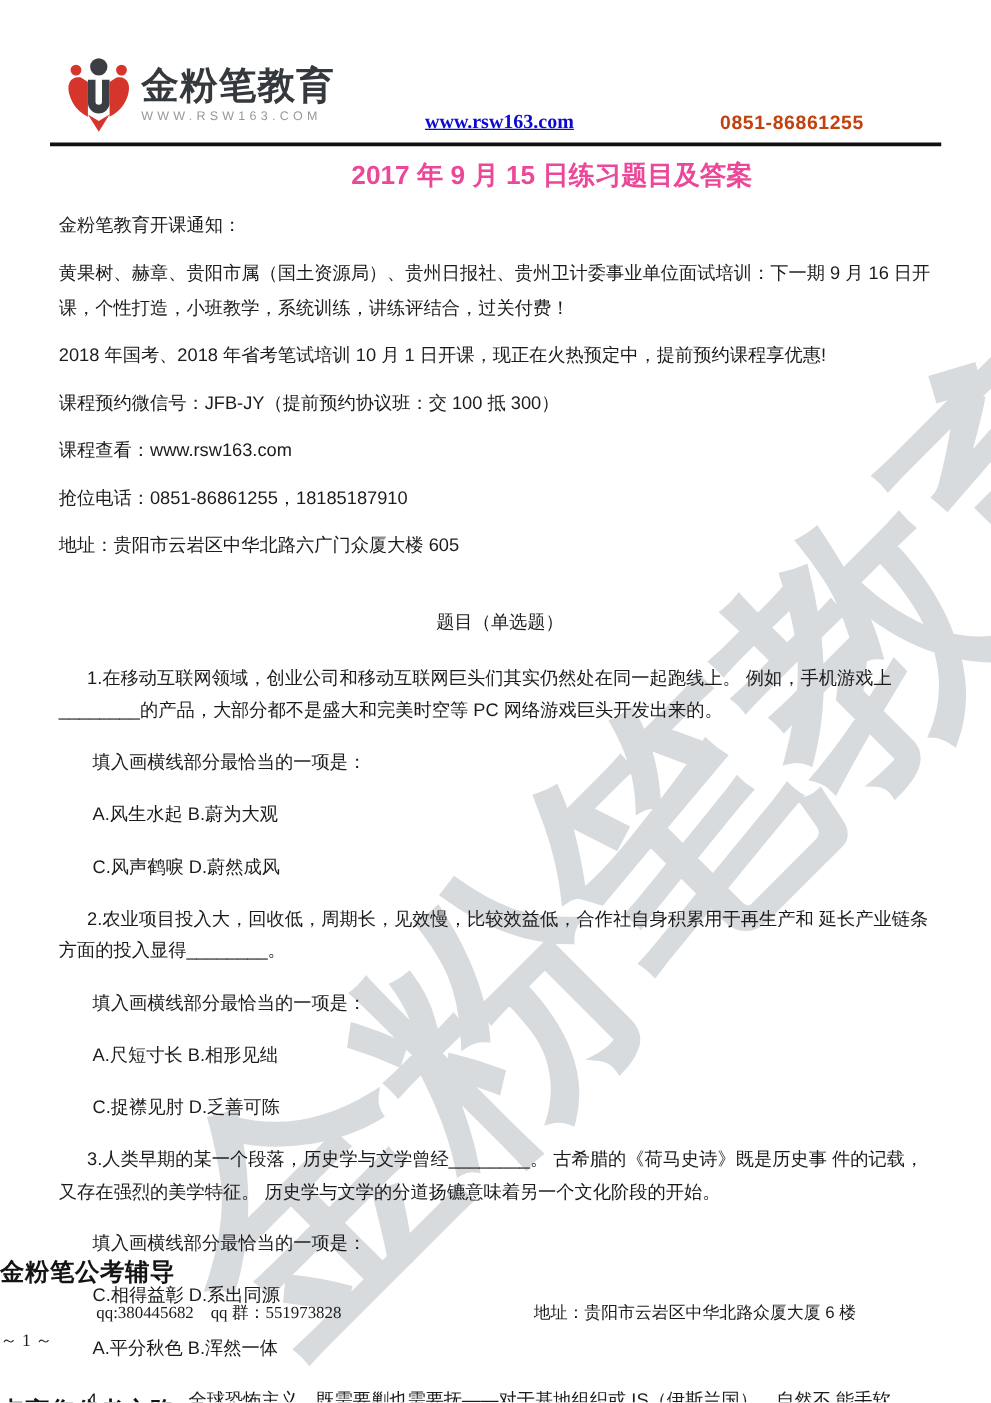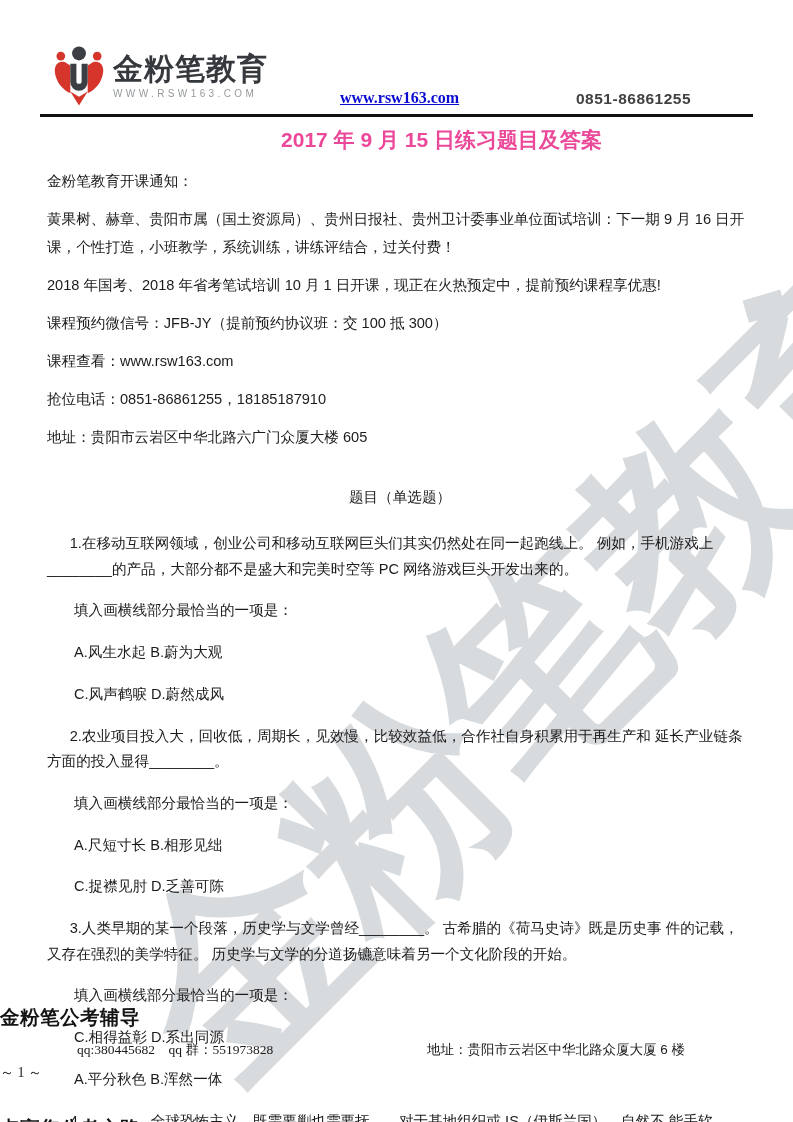--- a/index.html
+++ b/index.html
@@ -66,21 +66,21 @@
     font-size: 16px;
     color: #0a0ad2;
     text-decoration: underline;
   }
   .header-phone {
     position: absolute;
     left: 536px;
     top: 90px;
     font-weight: bold;
     font-size: 15.5px;
-    color: #404040;
+    color: #c2410c;
     letter-spacing: 0.5px;
   }
   
   .title {
     position: absolute;
     left: 0;
     top: 126px;
     width: 100%;
     text-align: center;
     font-size: 21px;

